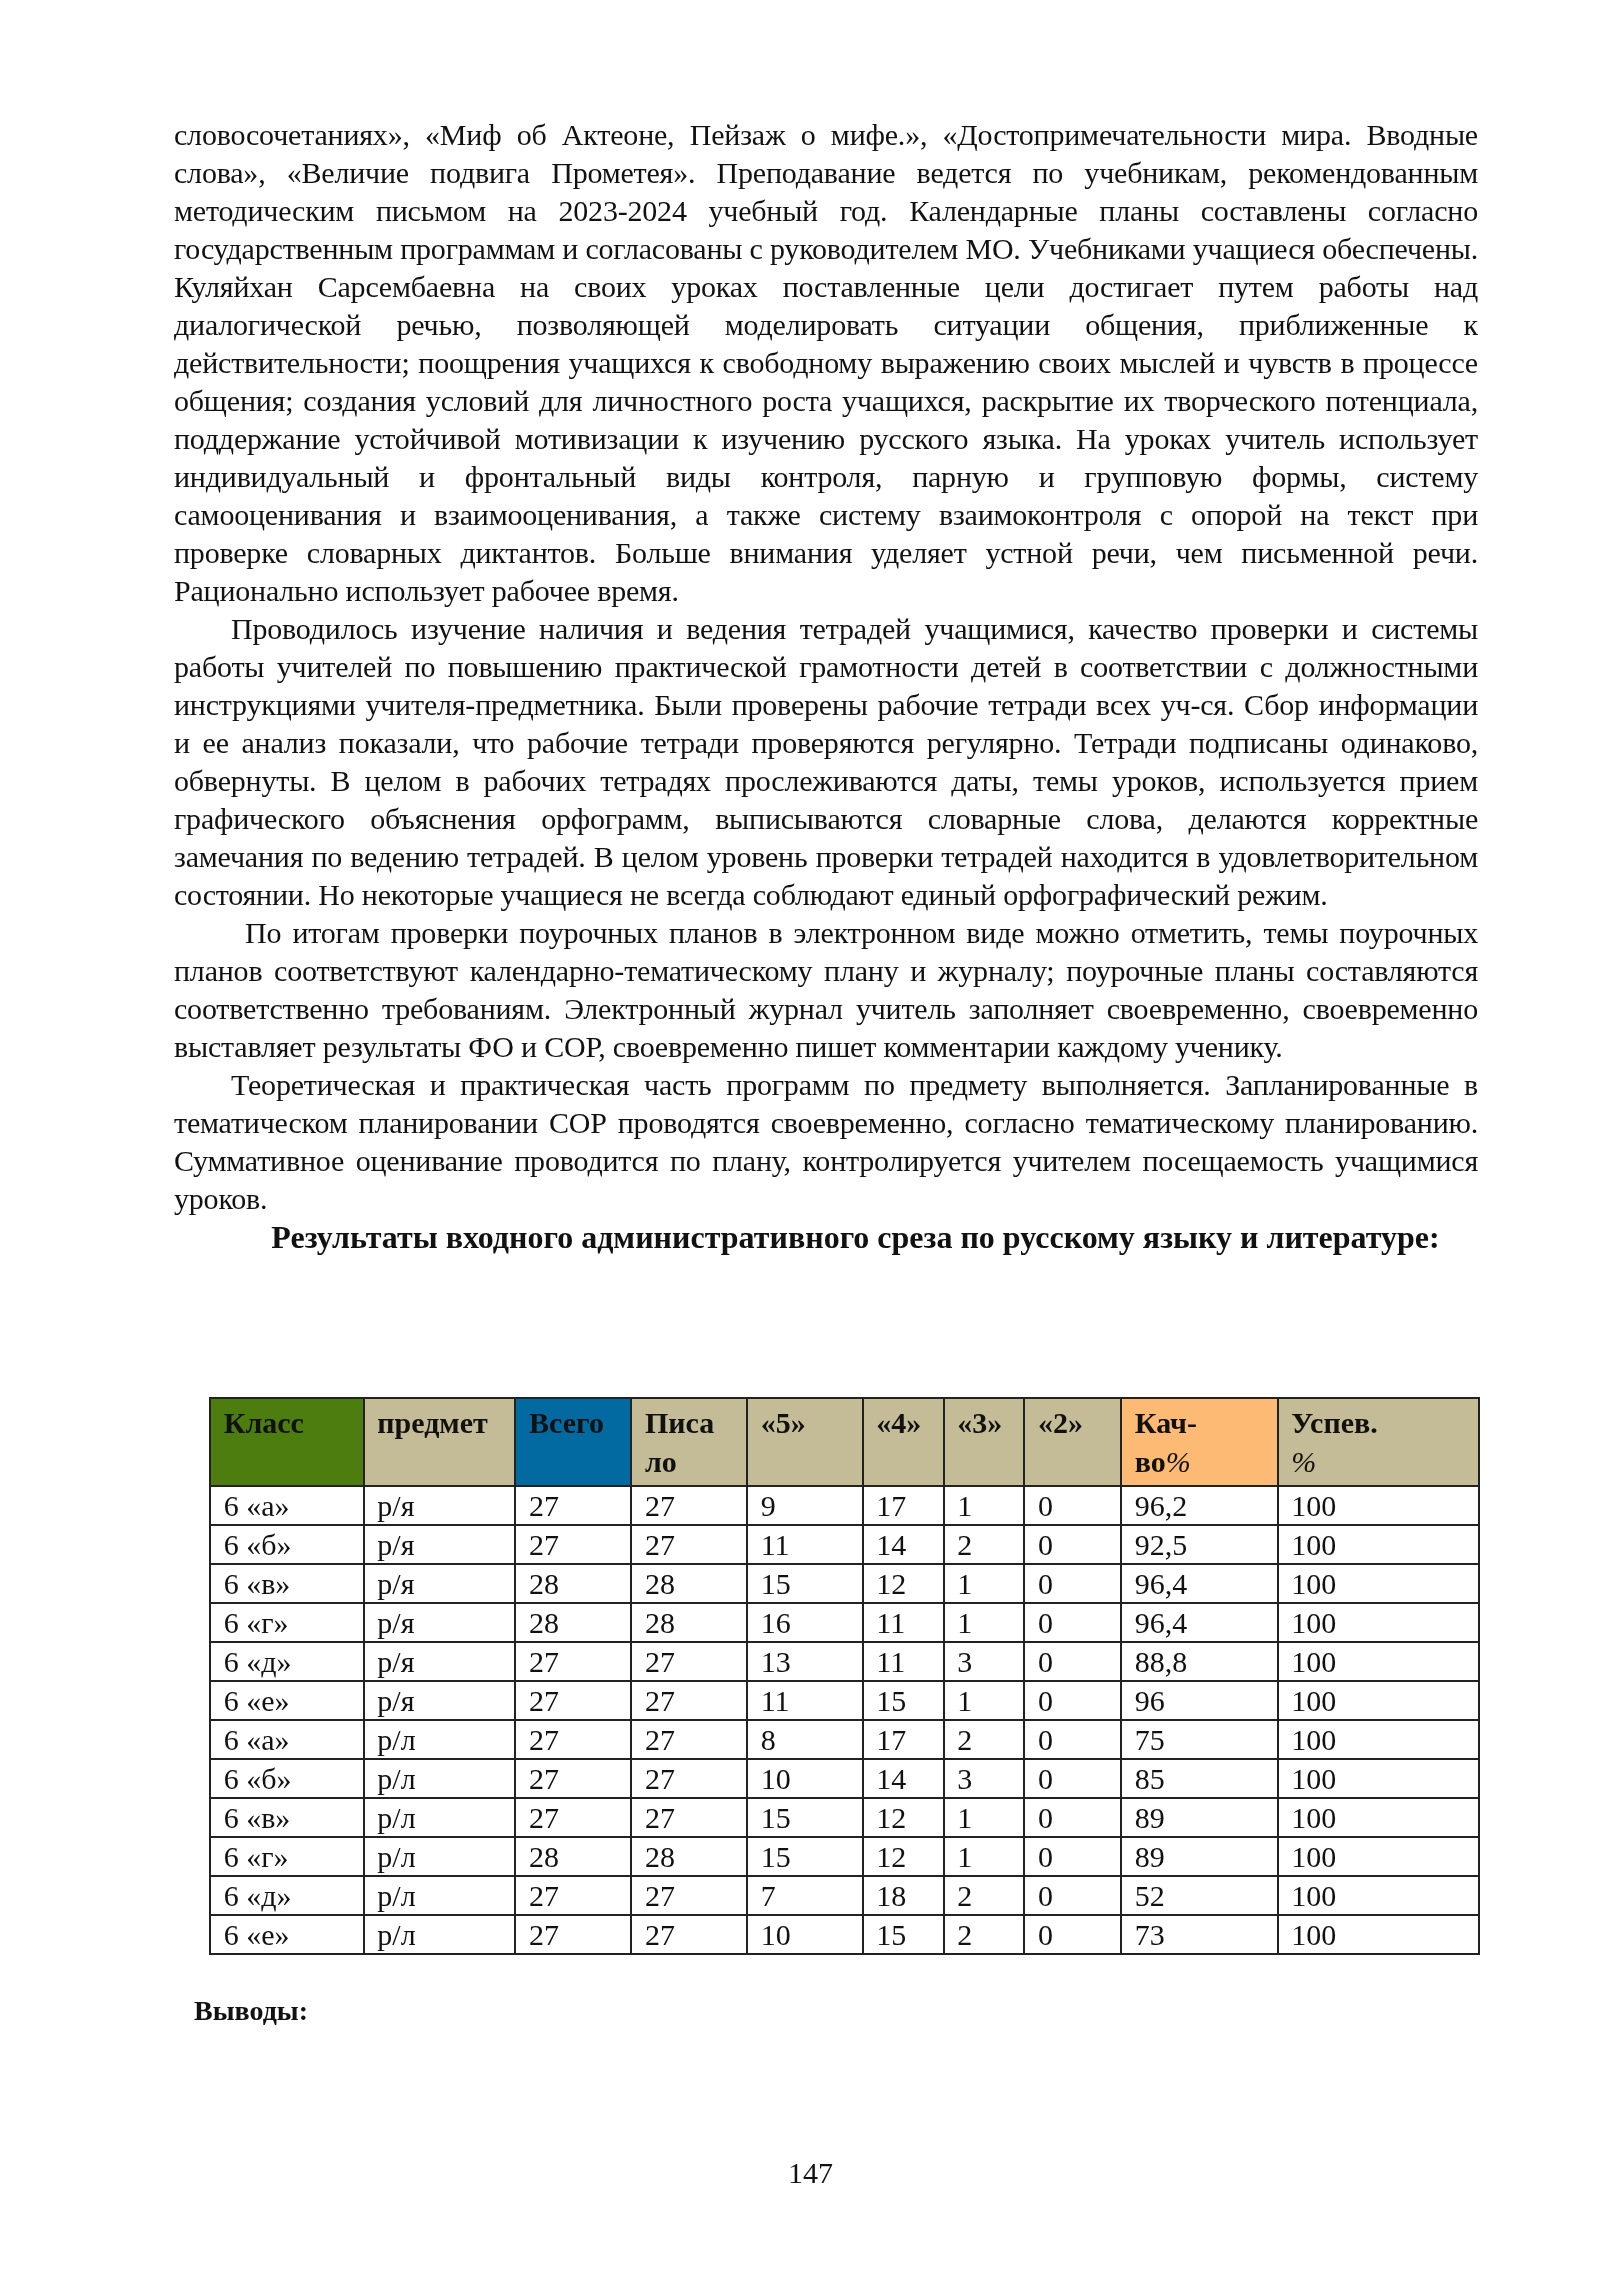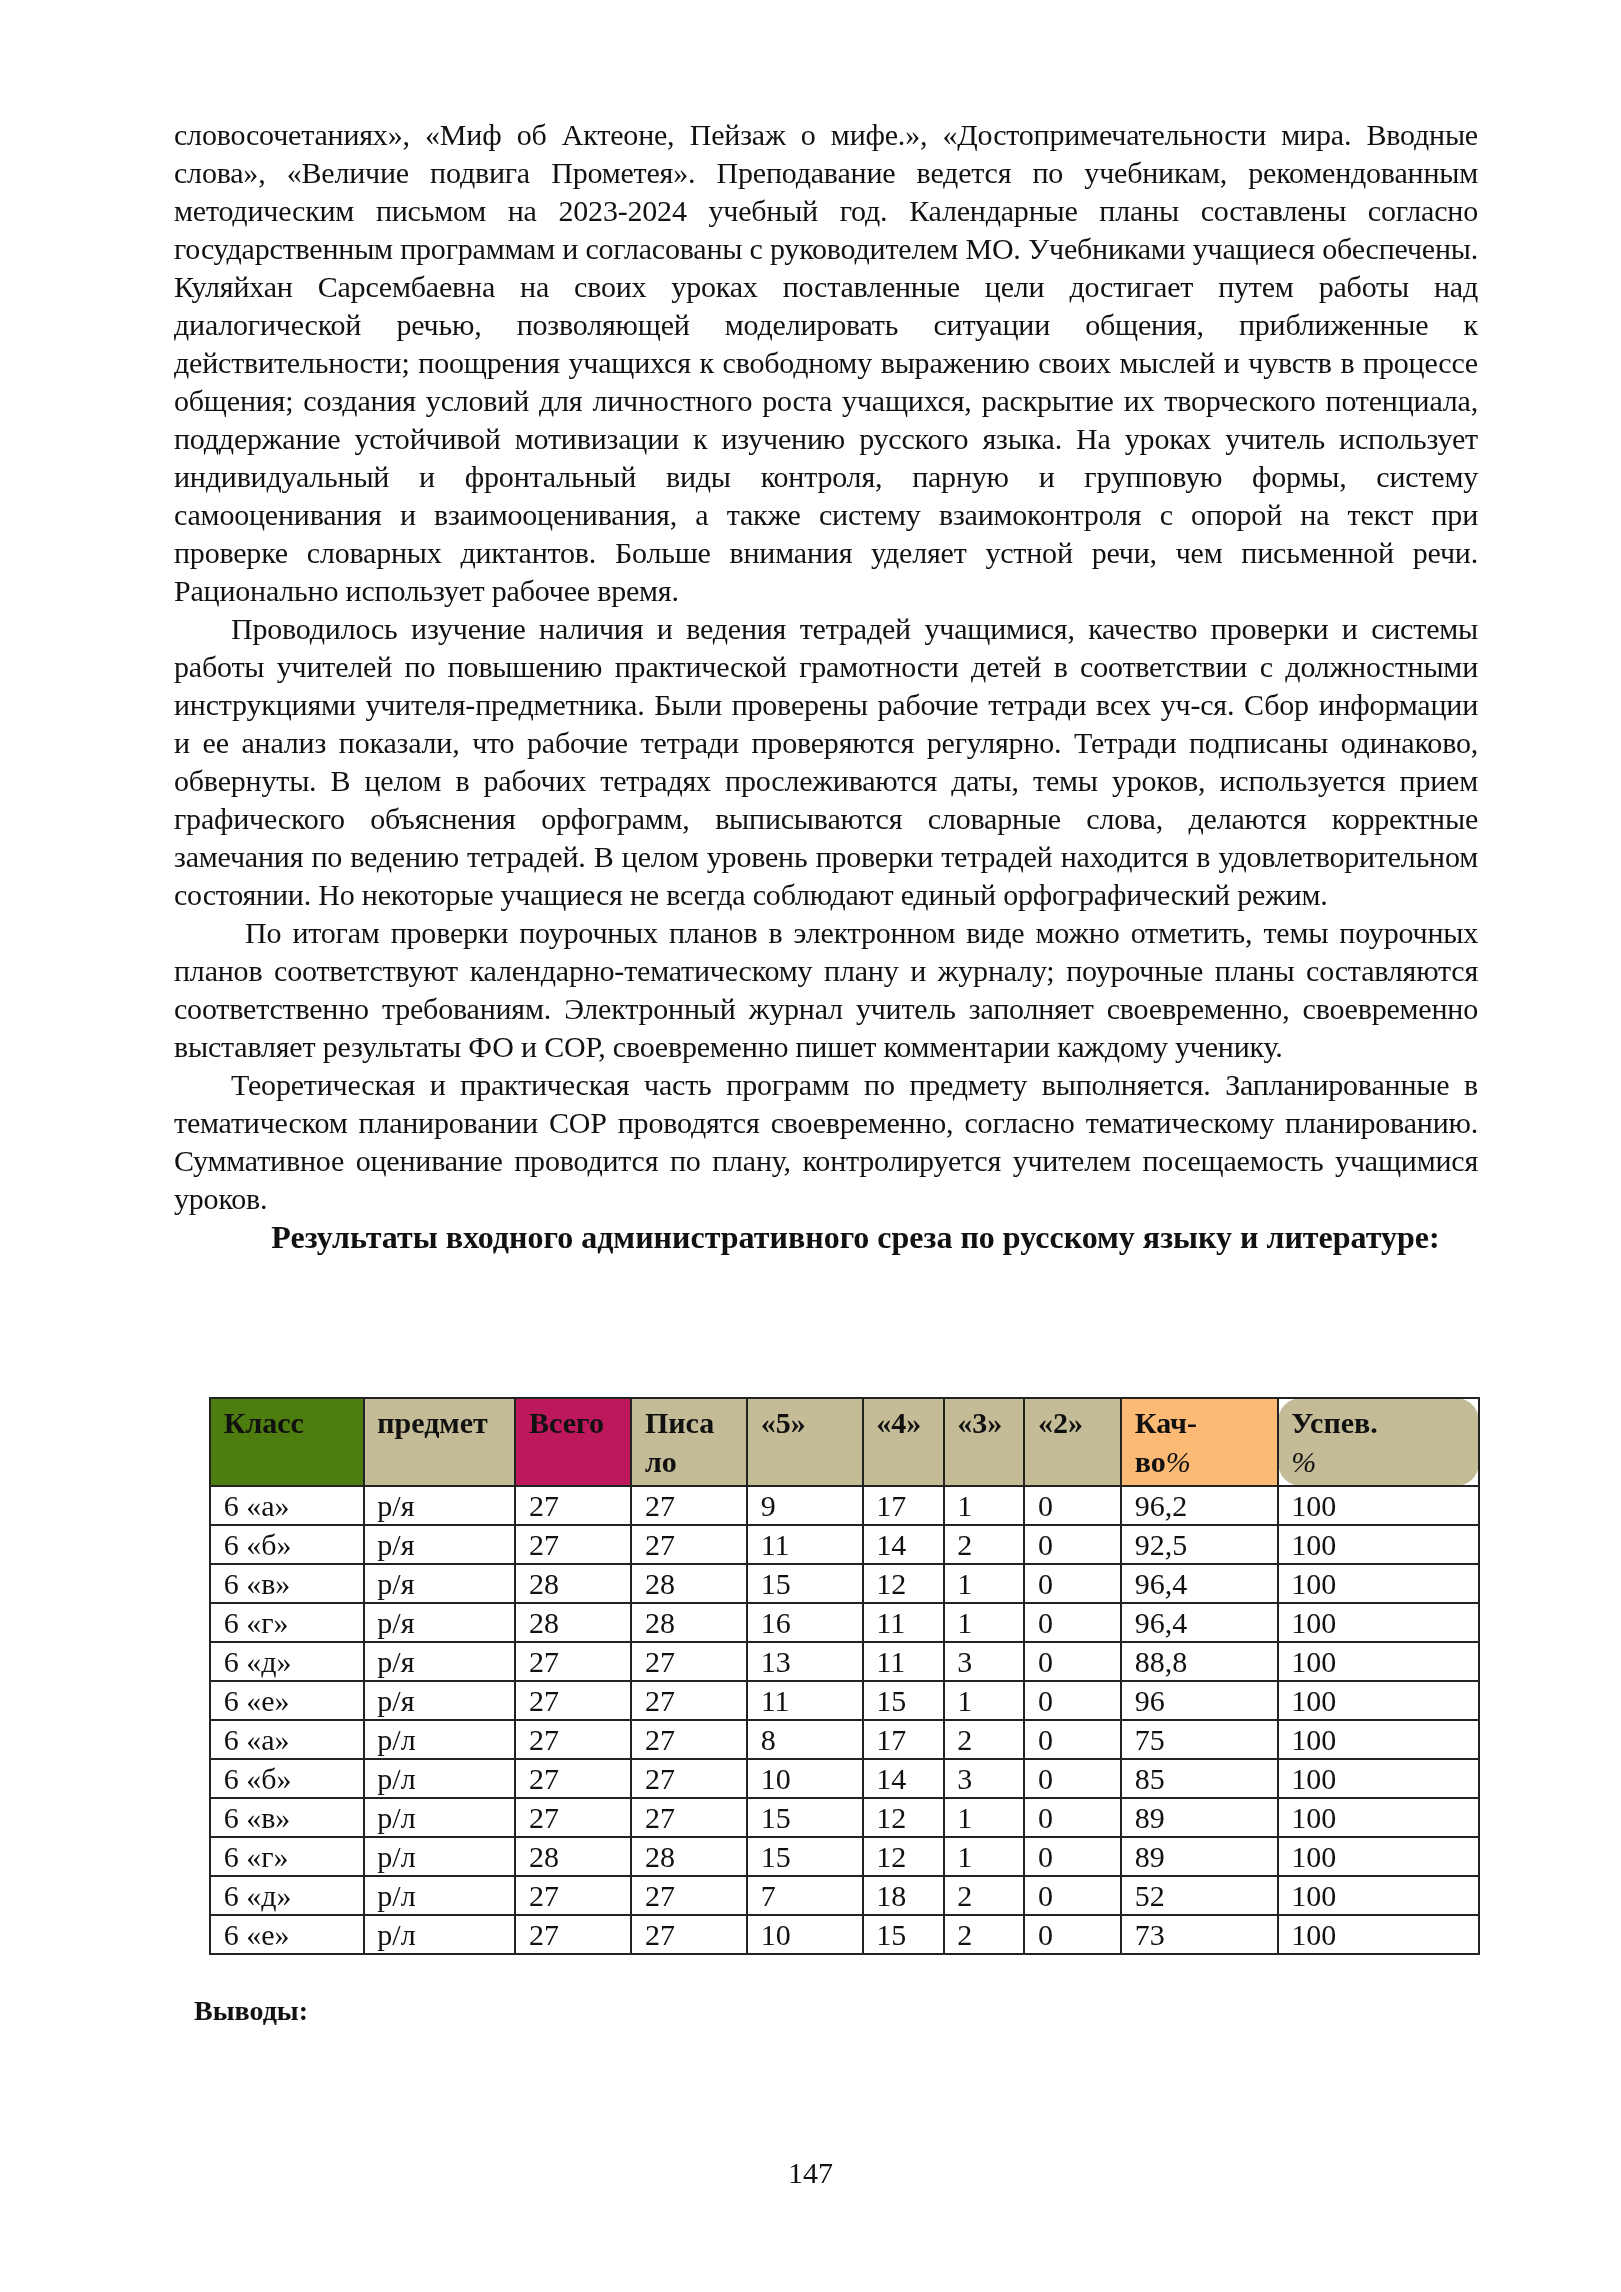--- a/index.html
+++ b/index.html
@@ -106,21 +106,21 @@
       <col style="width:202px">
   </colgroup>
   <thead>
     <tr id="header-row">
         <th style="background: #4d7c0f;">
           <div>Класс</div>
         </th>
         <th style="background: rgb(196, 188, 150);">
           <div>предмет</div>
         </th>
-        <th style="background: #be185d; margin-left: 28px;">
+        <th style="background: #0369a1; margin-left: 28px;">
           <div>Всего</div>
         </th>
         <th style="background: rgb(196, 188, 150);">
           <div>Писа</div>
           <div><span>ло</span></div>
         </th>
         <th style="background: rgb(196, 188, 150);">
           <div>«5»</div>
         </th>
         <th style="background: rgb(196, 188, 150);">
@@ -129,21 +129,21 @@
         <th style="background: rgb(196, 188, 150);">
           <div>«3»</div>
         </th>
         <th style="background: rgb(196, 188, 150);">
           <div>«2»</div>
         </th>
         <th style="background: #fdba74;">
           <div>Кач-</div>
           <div><span>во</span><span class="th-pct">%</span></div>
         </th>
-        <th style="background: rgb(196, 188, 150); border-radius: 23px;">
+        <th style="background: rgb(196, 188, 150);">
           <div>Успев.</div>
           <div><span></span><span class="th-pct">%</span></div>
         </th>
       </tr>
   </thead>
   <tbody id="table-body">
       <tr>
         <td>6 «а»</td>
         <td>р/я</td>
         <td>27</td>

